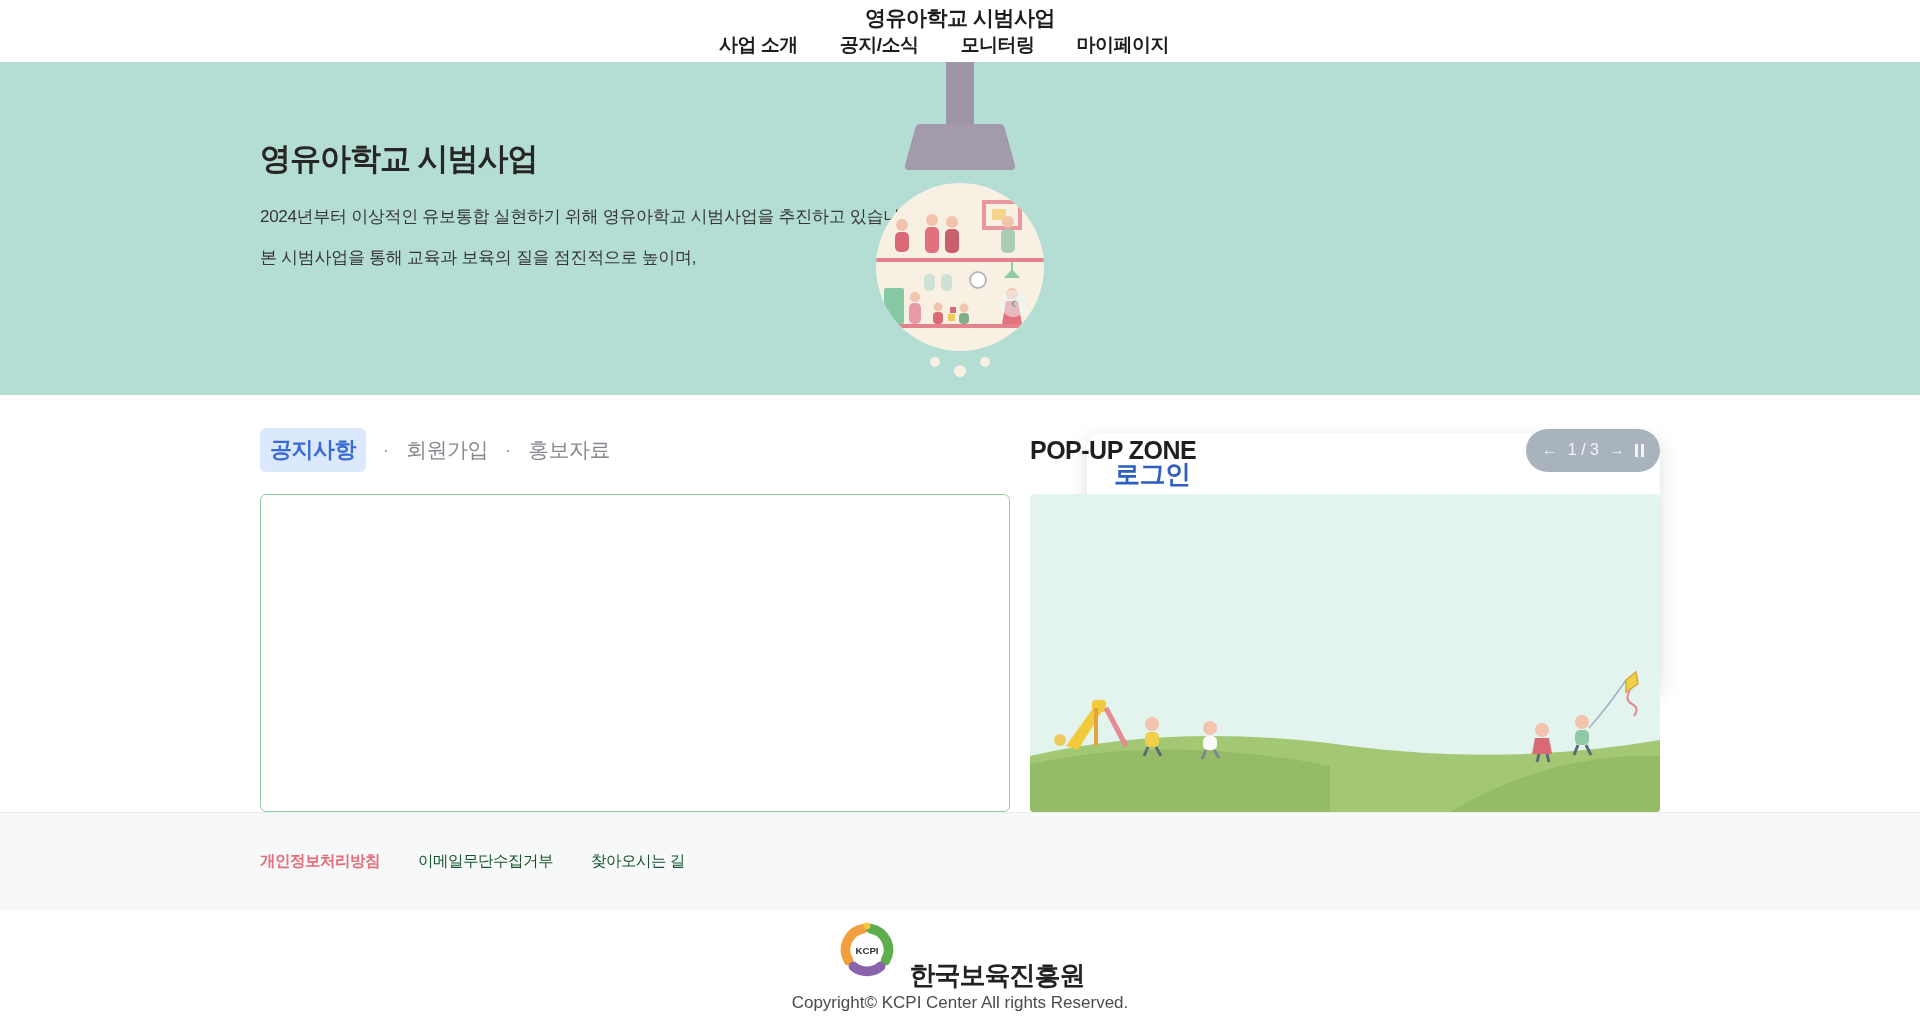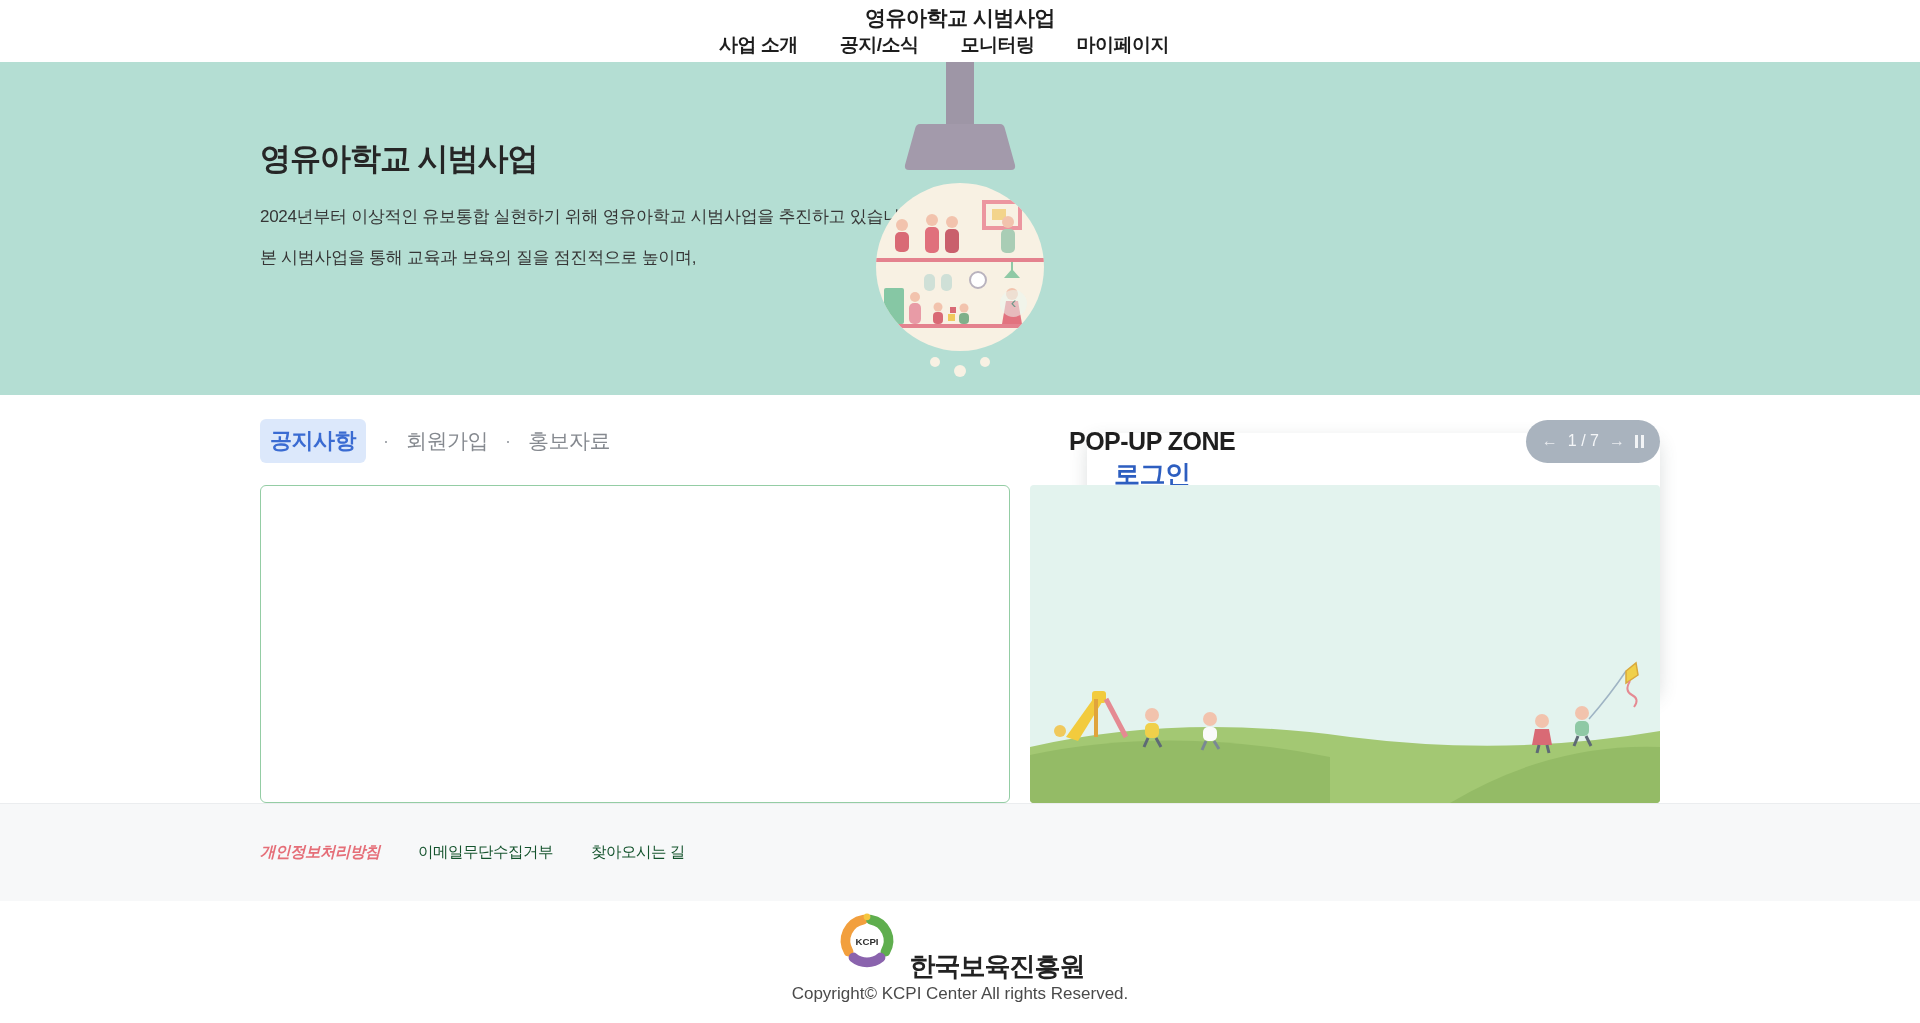--- a/index.html
+++ b/index.html
@@ -44,45 +44,45 @@
   .field-input.pw { background:#e8edf9; border:1px solid #dfe5f2; font-size:13px; letter-spacing:1px; color:#1a1a1a; }
   .login-submit { width:142px; height:108px; align-self:center; background:#f9ee9c; border:none; border-radius:10px;
     font-size:20px; font-weight:800; color:#2e2e2e; cursor:pointer; letter-spacing:-0.5px; font-family:"Liberation Sans",sans-serif; }
   .login-bottom { display:flex; gap:15px; margin-top:16px; }
   .btn-outline { height:40px; border:1px solid #97a1ab; border-radius:10px; font-size:16px; color:#2e2e2e;
     letter-spacing:-0.5px; cursor:pointer; font-family:"Liberation Sans",sans-serif; }
   .btn-signup { flex:0.94; background:#e9f2fb; }
   .btn-find { flex:1.06; background:#fbfdff; }
 
   
-  .main-section { padding-top:21px; }
+  .main-section { padding-top:30px; }
   .board-grid { display:grid; grid-template-columns:750px 630px; gap:20px; }
   .board-header { display:flex; align-items:center; height:50px; margin-bottom:19px; }
   .tabs { display:flex; align-items:center; gap:17px; }
   .tab { font-size:21px; color:#85898f; letter-spacing:-0.5px; cursor:pointer; }
   .tab.active { font-size:22px; font-weight:800; color:#3a6bd2; background:#dce8fb; border-radius:6px; padding:7px 10px; }
   .tab-dot { color:#9a9ea4; font-size:18px; }
   .notice-box { height:318px; background:#ffffff; border:1px solid #94cda4; border-radius:6px; }
 
   .popup-header { display:flex; align-items:center; justify-content:space-between; height:50px; margin-bottom:19px; }
-  .popup-title { font-size:25px; font-weight:600; color:#1f1f1f; letter-spacing:-0.5px;margin-left:39px; }
+  .popup-title { font-size:25px; font-weight:600; color:#1f1f1f; letter-spacing:-0.5px; }
   .popup-pager { display:flex; align-items:center; gap:10px; background:#a9b3be; border-radius:22px;
     height:43px; padding:0 16px; color:#f2f4f6; }
   .pager-arrow { font-size:16px; color:#e8ebef; cursor:pointer; }
   .pager-page { font-size:16px; color:#f4f6f8; }
   .pager-pause { display:inline-flex; gap:3px; cursor:pointer; align-items:center; }
   .pager-pause i { display:block; width:3px; height:13px; background:#f2f4f6; }
   .popup-box { height:318px; border-radius:4px; overflow:hidden; }
   .popup-box svg { display:block; }
 
   
   .footer { background:#f7f8f9; border-top:1px solid #ebedef; height:98px; display:flex; align-items:center; }
   .footer-links { display:flex; gap:38px; }
   .footer-link { font-size:15.5px; color:#14532d; letter-spacing:-0.5px; cursor:pointer; }
-  .footer-link.accent { color:#e56e78; font-weight:700;font-style:italic; }
+  .footer-link.accent { color:#e56e78; font-weight:700; }
 
   .bottombar { background:#ffffff; height:85px; display:flex; align-items:flex-start; }
   .bottombar .container { display:flex; align-items:center; justify-content:space-between; }
   .org { display:flex; align-items:center; gap:12px; }
   .org-name { font-size:26px; font-weight:800; color:#222; letter-spacing:-1px;margin-top:48px; }
   .copyright { font-size:17px; color:#4a4a4a; }
 </style>
 </head>
 <body>
 
@@ -196,21 +196,21 @@
         </div>
       </div>
       <div class="notice-box"></div>
     </div>
 
     <div>
       <div class="popup-header">
         <div class="popup-title">POP-UP ZONE</div>
         <div class="popup-pager">
           <span class="pager-arrow">←</span>
-          <span class="pager-page">1 / 7</span>
+          <span class="pager-page">1 / 3</span>
           <span class="pager-arrow">→</span>
           <span class="pager-pause">
               <i></i>
               <i></i>
             </span>
         </div>
       </div>
       <div class="popup-box">
         <svg width="630" height="318" viewBox="0 0 630 318">
           <rect width="630" height="318" fill="#e3f3ee"></rect>

